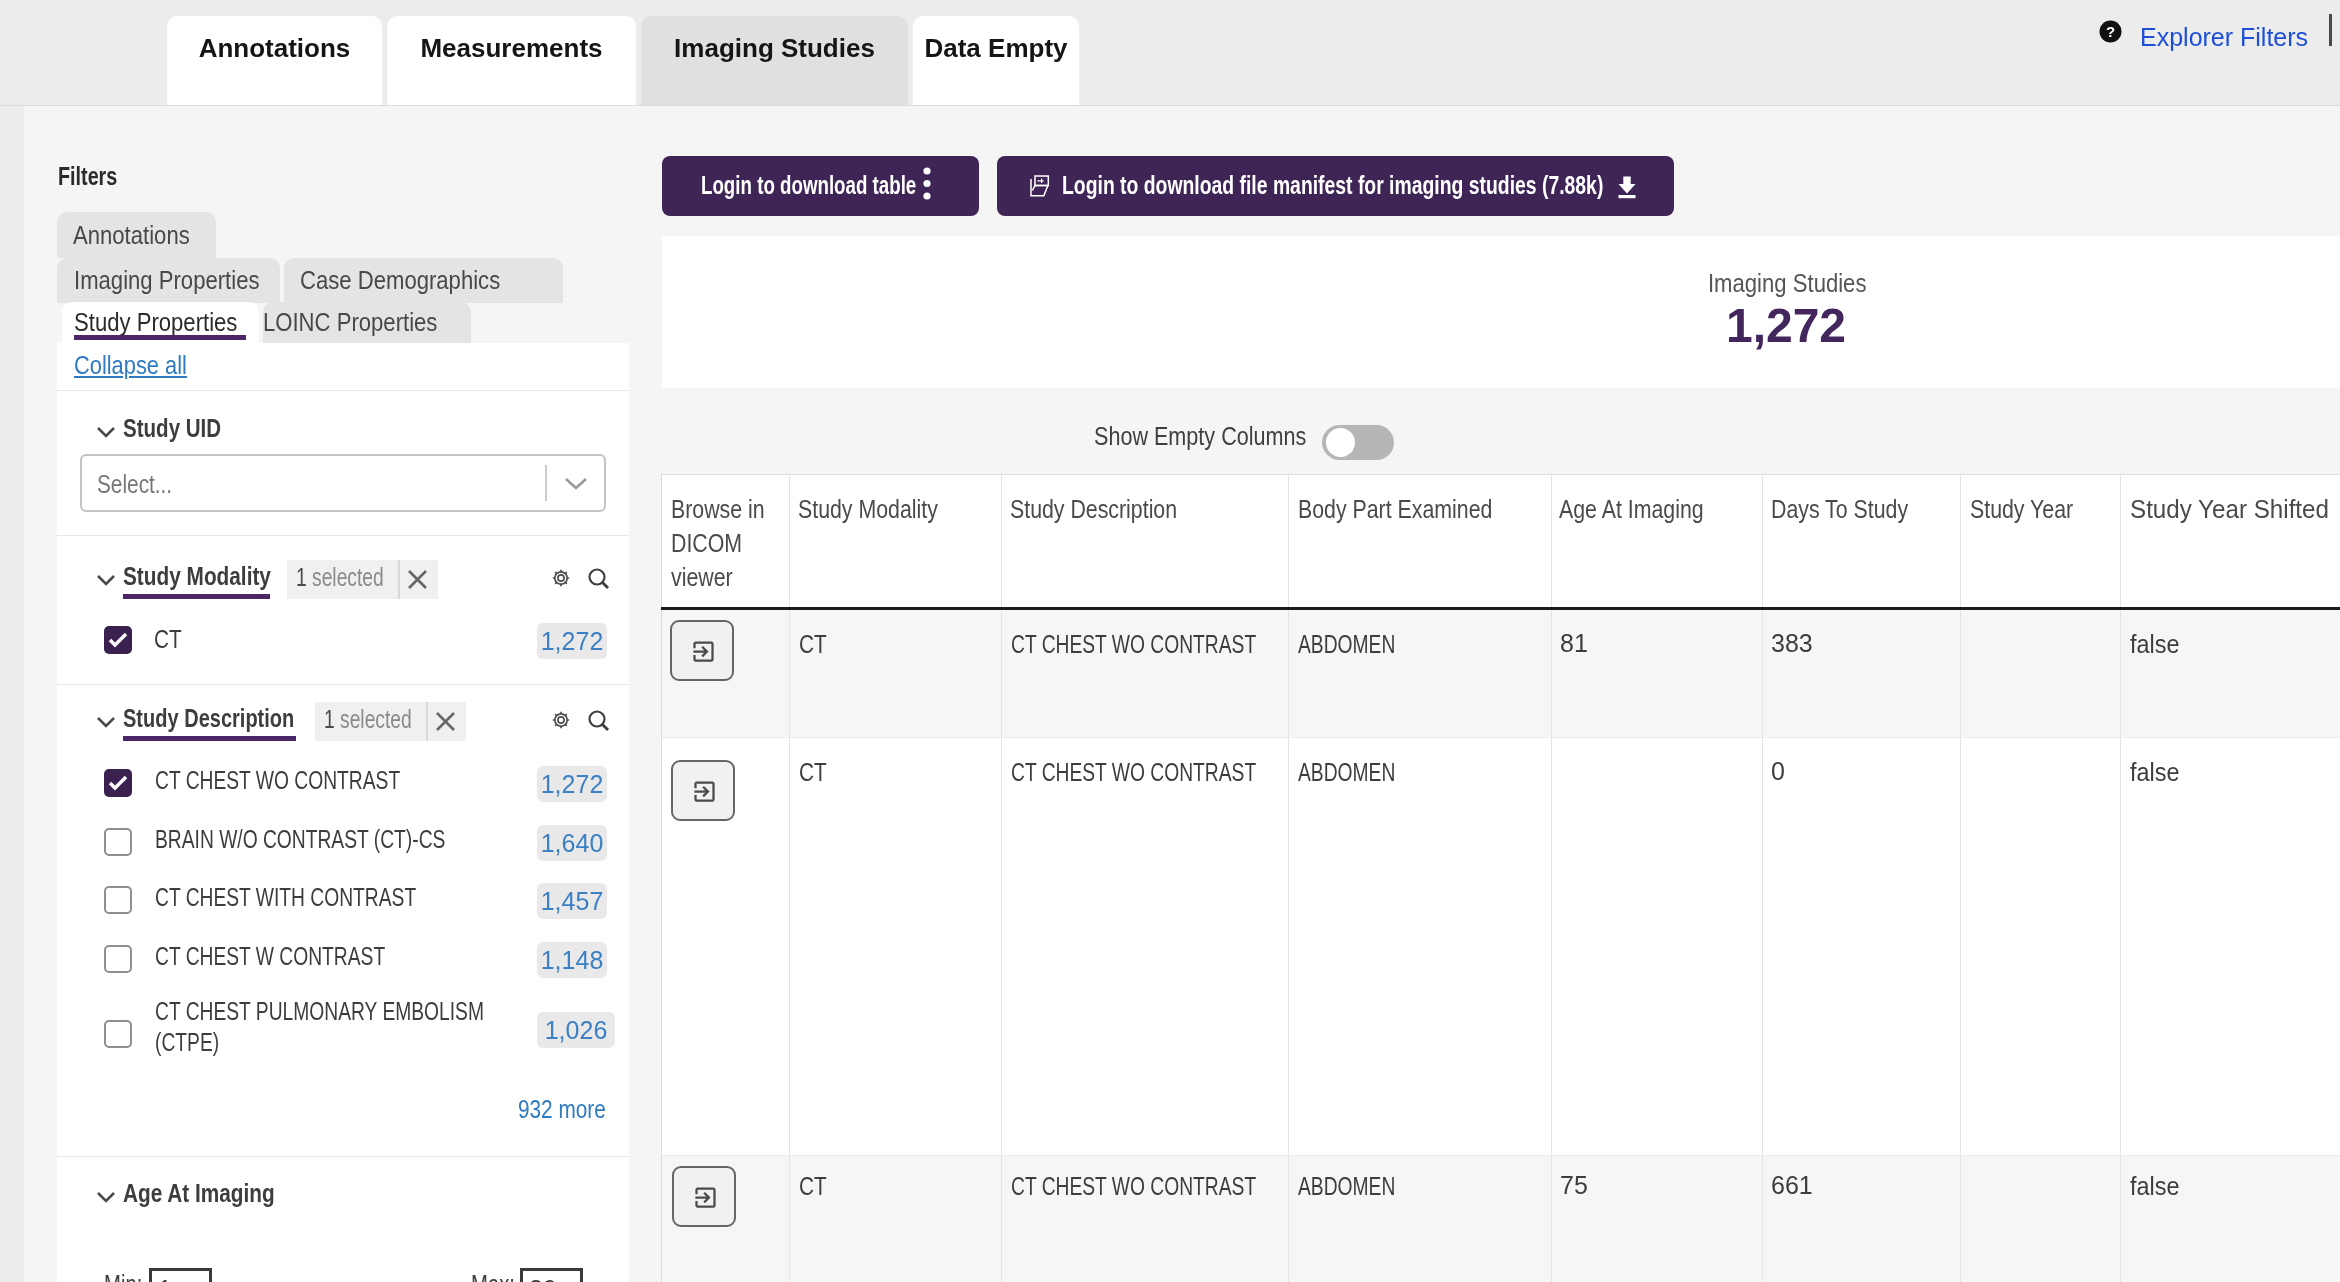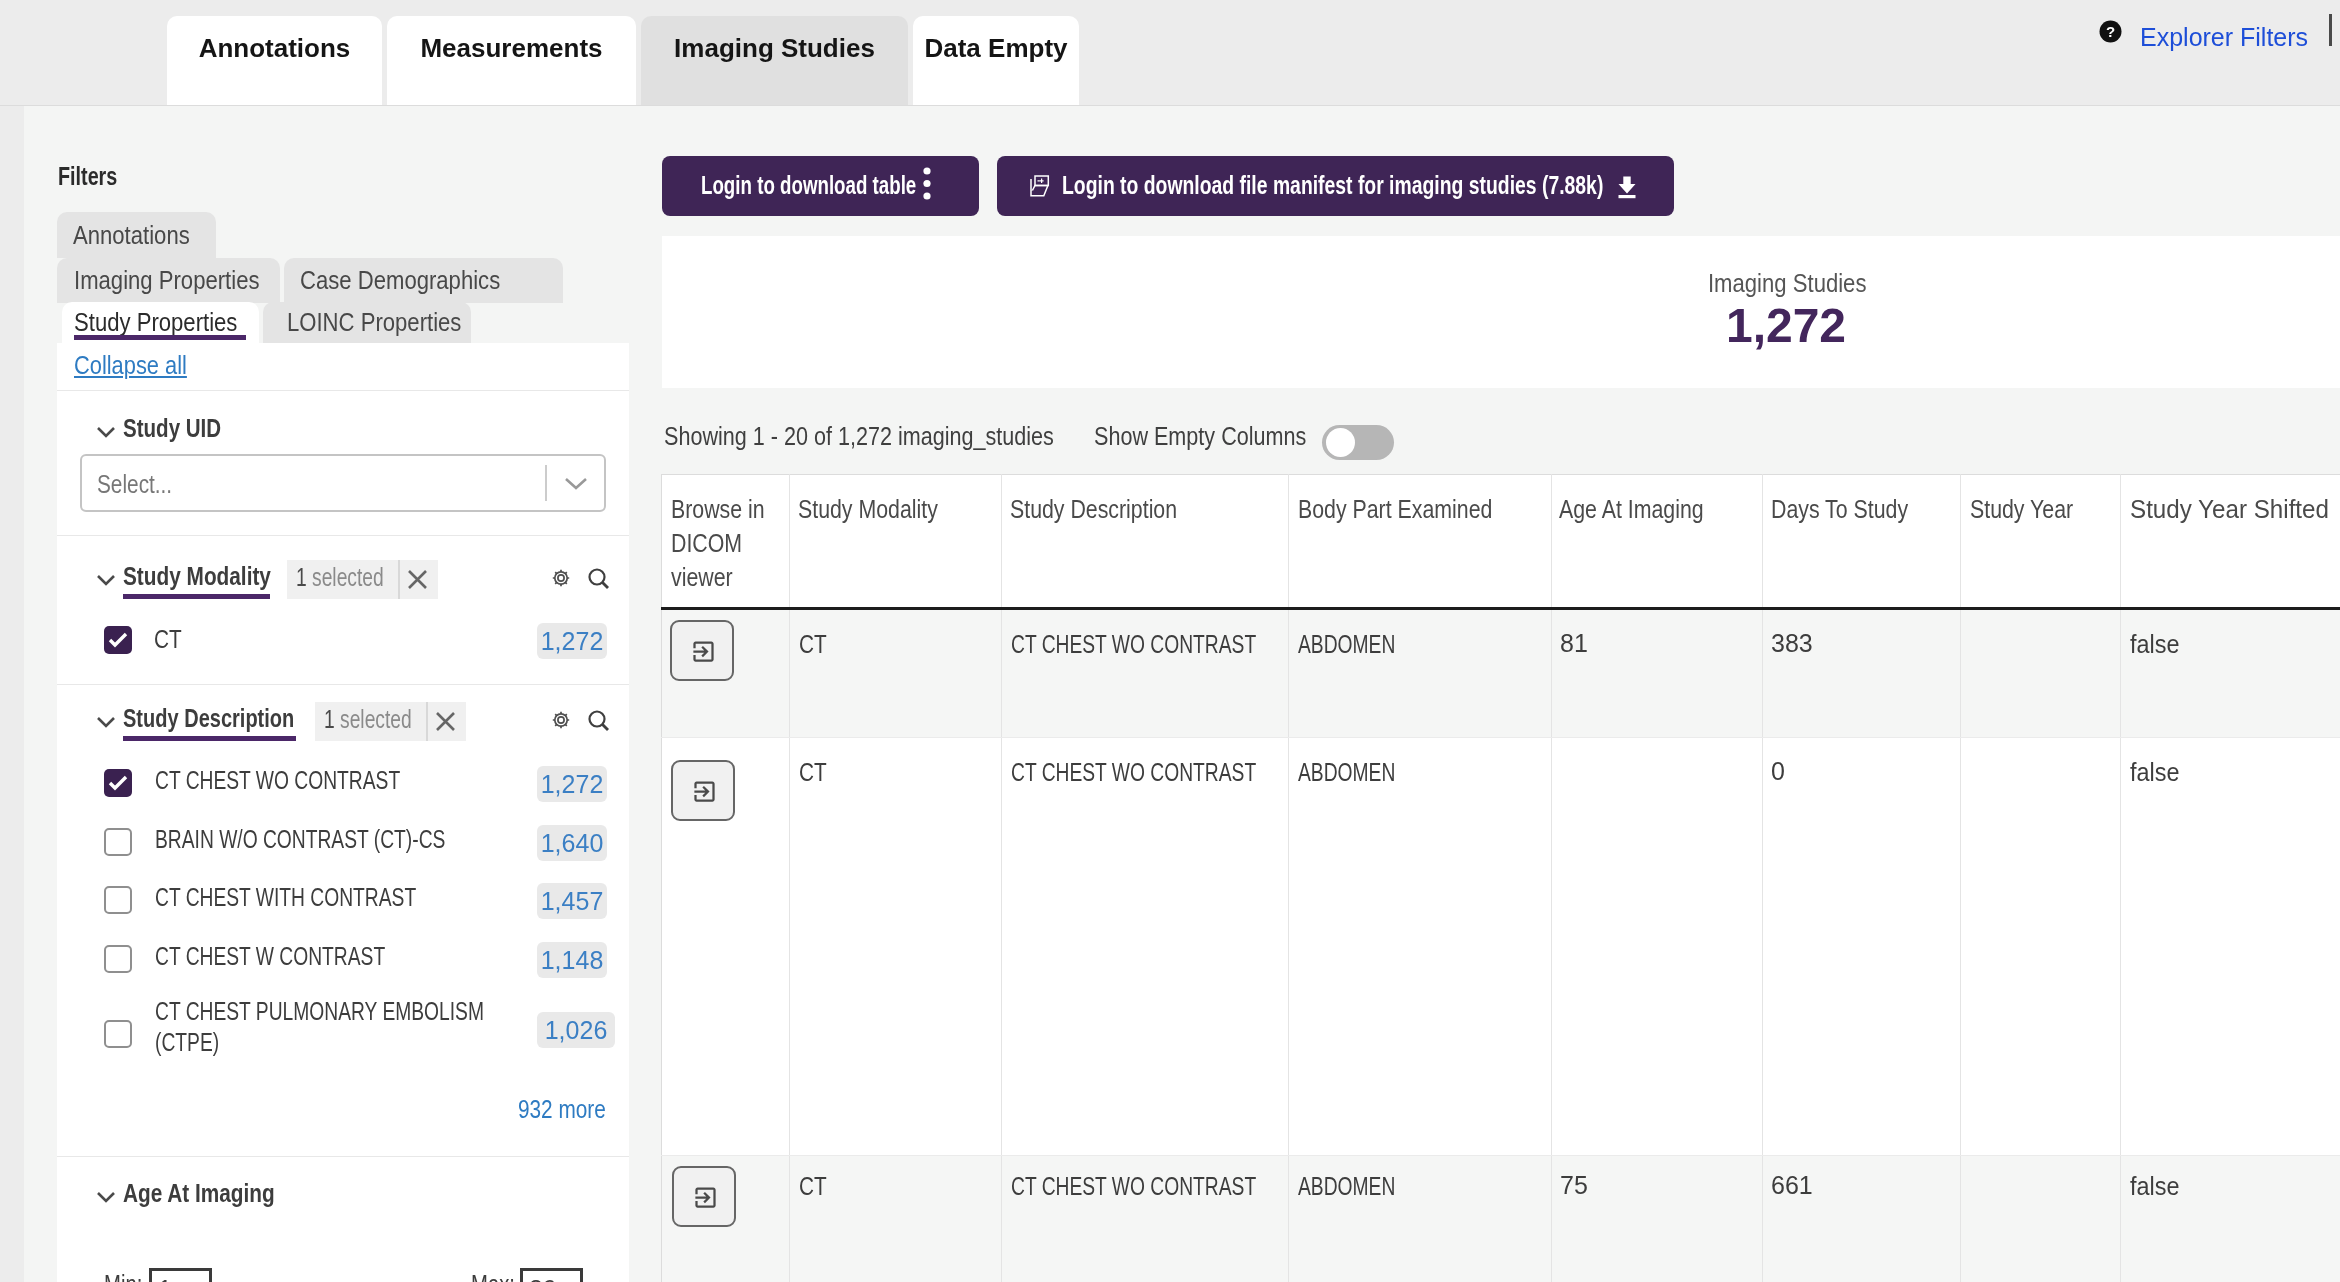--- a/index.html
+++ b/index.html
@@ -37,21 +37,21 @@
       <circle cx="11.5" cy="11.5" r="11" fill="#111"></circle>
       <text x="11.5" y="16.5" font-size="15" font-weight="bold" fill="#fff" text-anchor="middle" font-family="Liberation Sans">?</text>
     </svg>
 <div class="t" style="left:2140px;top:25px;font-size:25px;color:#1d4ed8">Explorer Filters</div>
 <div class="a" style="left:2329px;top:14px;width:3px;height:32px;background:#4a4a4a"></div>
 
 <div class="t k" style="--k:.76;left:58px;top:163px;font-size:26px;font-weight:bold;color:#2b2b2b">Filters</div>
 <div class="chip" style="left:57px;top:212px;width:159px;height:46px;line-height:46px;padding-left:16px"><span class="k" style="--k:.85;display:inline-block">Annotations</span></div>
 <div class="chip" style="left:57px;top:258px;width:223px;height:45px;line-height:45px;padding-left:17px"><span class="k" style="--k:.85;display:inline-block">Imaging Properties</span></div>
 <div class="chip" style="left:284px;top:258px;width:279px;height:45px;line-height:45px;padding-left:16px"><span class="k" style="--k:.85;display:inline-block">Case Demographics</span></div>
-<div class="chip" style="left:263px;top:302px;width:208px;height:41px;line-height:41px;padding-left:24px"><span class="k" style="--k:.85;display:inline-block">LOINC Properties</span></div>
+<div class="chip" style="left:263px;top:302px;width:208px;height:41px;line-height:41px;"><span class="k" style="--k:.85;display:inline-block">LOINC Properties</span></div>
 <div class="chip" style="left:62px;top:302px;width:197px;height:41px;line-height:41px;background:#fff;color:#2b2b2b;padding-left:12px"><span class="k" style="--k:.85;display:inline-block">Study Properties</span></div>
 <div class="a" style="left:74px;top:335px;width:172px;height:5px;background:#4b2768"></div>
 
 <div class="a" style="left:57px;top:343px;width:572px;height:939px;background:#fff"></div>
 <div class="t" style="left:74px;top:352px;font-size:26px;color:#2e7bc2"><span class="k" style="display:inline-block;--k:.84;text-decoration:underline">Collapse all</span></div>
 <div class="hline" style="left:57px;top:390px;width:572px"></div>
 
 <svg class="a" style="left:96px;top:426px" width="20" height="12" viewBox="0 0 20 12">
       <polyline points="2,2 10,10 18,2" fill="none" stroke="#4a4a4a" stroke-width="2.6"></polyline>
     </svg>
@@ -167,21 +167,20 @@
 <div class="t" style="left:1062px;top:172px;font-size:26px;font-weight:bold;color:#fff"><span class="k" style="--k:.745;display:inline-block">Login to download file manifest for imaging studies (7.88k)</span></div>
 <svg class="a" style="left:1617px;top:175px" width="20" height="24" viewBox="0 0 20 24">
       <path fill="#fff" d="M6.3 1.5 H13.7 V9 H18.5 L10 18.5 L1.5 9 H6.3 Z"></path>
       <rect x="1.5" y="20" width="17" height="3.2" fill="#fff"></rect>
     </svg>
 
 <div class="a" style="left:662px;top:236px;width:1678px;height:152px;background:#fff"></div>
 <div class="t" style="left:1587px;top:270px;width:400px;text-align:center;font-size:26px;color:#555"><span class="k" style="--k:.85;display:inline-block;transform-origin:50% 50%">Imaging Studies</span></div>
 <div class="t" style="left:1586px;top:302px;width:400px;text-align:center;font-size:48px;font-weight:bold;color:#43265c">1,272</div>
 
-<div class="t" style="left:664px;top:423px;font-size:26px;color:#3f3f3f"><span class="k" style="--k:.83;display:inline-block">Showing 1 - 20 of 1,272 imaging_studies</span></div>
 <div class="t" style="left:1094px;top:423px;font-size:26px;color:#3f3f3f"><span class="k" style="--k:.83;display:inline-block">Show Empty Columns</span></div>
 <div class="a" style="left:1322px;top:425px;width:72px;height:35px;background:#b6b6b6;border-radius:18px"></div>
 <div class="a" style="left:1326px;top:428px;width:29px;height:29px;background:#fff;border-radius:50%"></div>
 
 <div class="a" style="left:661px;top:474px;width:1679px;height:808px;background:#fff"></div>
 <div class="a" style="left:661px;top:610px;width:1679px;height:127px;background:#f5f6f5"></div>
 <div class="a" style="left:661px;top:1155px;width:1679px;height:127px;background:#f5f6f5"></div>
 <div class="hline" style="left:661px;top:474px;width:1679px;background:#dcdcdc"></div>
 <div class="vline" style="left:661px;top:474px;height:808px;background:#dcdcdc"></div>
 <div class="vline" style="left:789px;top:474px;height:808px"></div>

